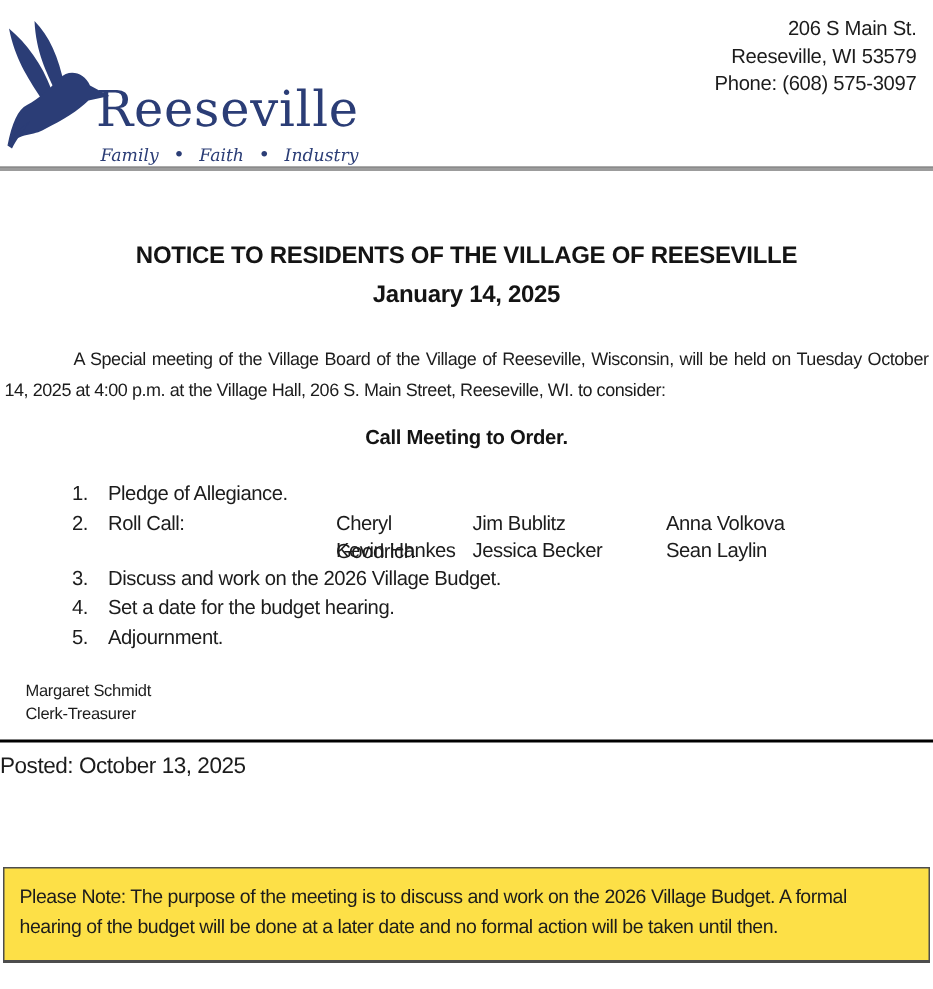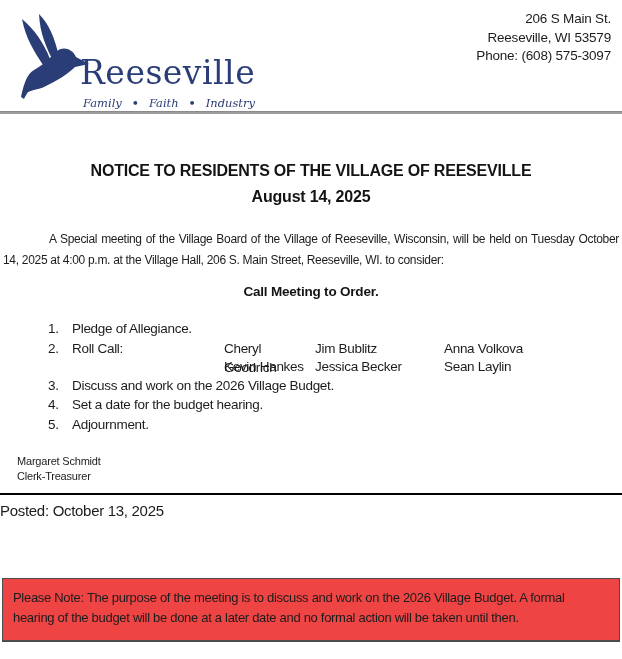--- a/index.html
+++ b/index.html
@@ -12,21 +12,21 @@
   .page {
     position: relative;
     width: 622px;
     height: 659px;
     background: #ffffff;
     overflow: hidden;
   }
 
   
   .letterhead { position: relative; height: 112px; }
-  .logo-block { position: absolute; left: 20px; top: 8px; width: 240px; height: 100px; }
+  .logo-block { position: absolute; left: 4px; top: 8px; width: 240px; height: 100px; }
   .dove-svg { position: absolute; left: 0; top: 2px; width: 70px; height: 92px; }
   .logo-wordmark {
     position: absolute; left: 60px; top: 48px;
     font-family: "DejaVu Serif", serif;
     font-weight: 400;
     font-size: 33px;
     letter-spacing: 0.5px;
     color: #2b3d76;
     line-height: 1;
   }
@@ -125,21 +125,21 @@
     position: absolute;
     left: 2px; top: 578px;
     width: 618px;
     border: 1px solid #4d4d4d;
     border-bottom-width: 2px;
     padding: 9px 10px 12px 10px;
     font-size: 13px;
     letter-spacing: -0.3px;
     line-height: 20px;
     color: #1c1c1c;
-    background: #ef4444;
+    background: #fde047;
   }
 </style>
 </head>
 <body>
 
 <div class="page">
 
   <div class="letterhead">
     <div class="logo-block">
       <svg class="dove-svg" viewBox="0 0 70 90" aria-hidden="true">
@@ -170,21 +170,21 @@
       <div>206 S Main St.</div>
       <div>Reeseville, WI 53579</div>
       <div>Phone: (608) 575-3097</div>
     </div>
 
     <div class="rule-gray"></div>
   </div>
 
   <div class="notice-title">
     <div>NOTICE TO RESIDENTS OF THE VILLAGE OF REESEVILLE</div>
-    <div>August 14, 2025</div>
+    <div>January 14, 2025</div>
   </div>
 
   <p class="intro">A Special meeting of the Village Board of the Village of Reeseville, Wisconsin, will be held on Tuesday October 14, 2025 at 4:00 p.m. at the Village Hall, 206 S. Main Street, Reeseville, WI. to consider:</p>
 
   <div class="call-to-order">Call Meeting to Order.</div>
 
   <div class="agenda">
     <div class="agenda-row">
       <span class="agenda-num">1.</span>
       <span class="agenda-text">Pledge of Allegiance.</span>

